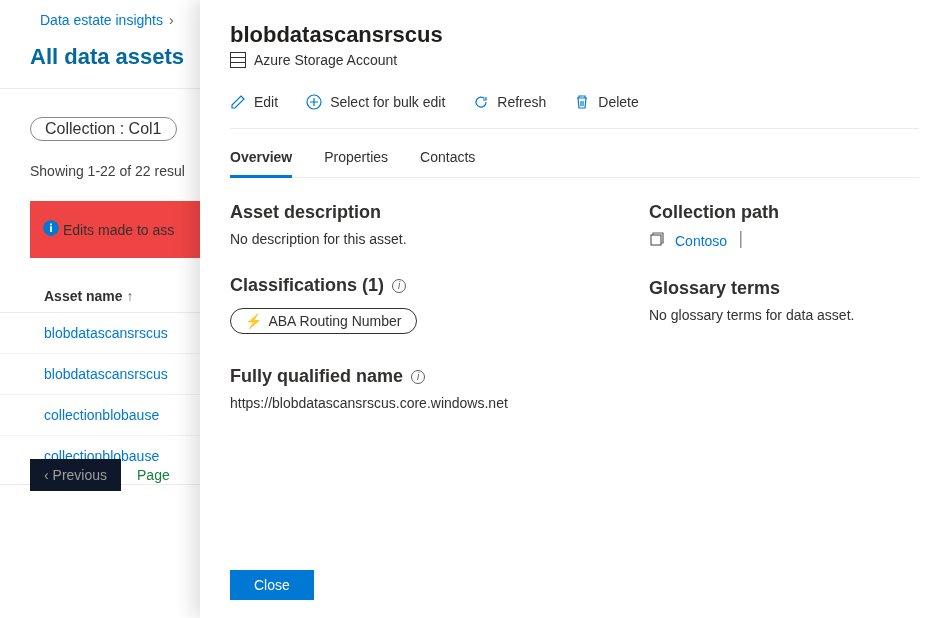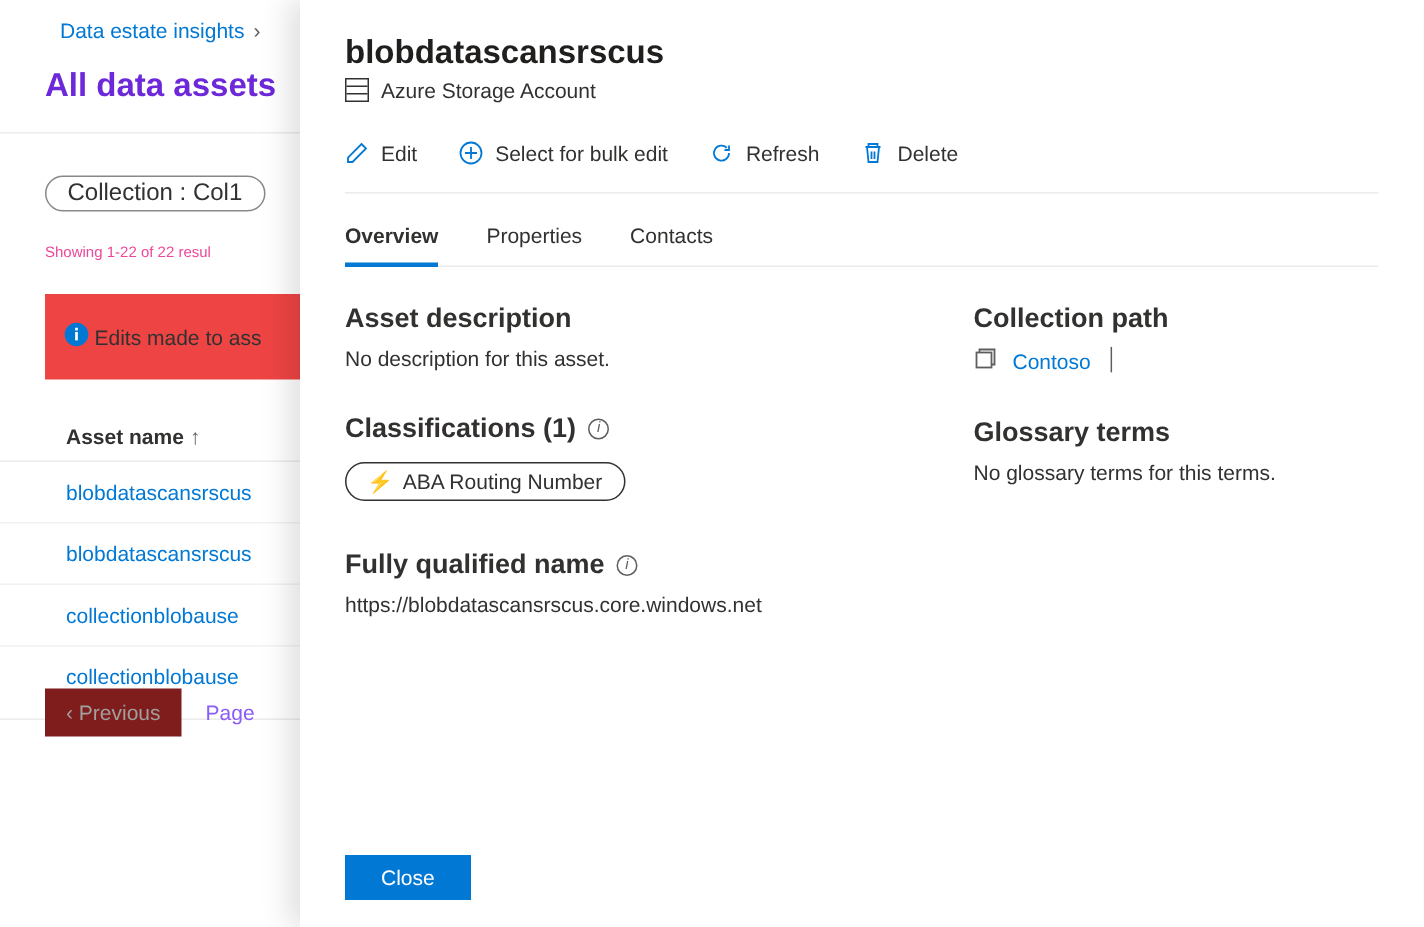--- a/index.html
+++ b/index.html
@@ -1,33 +1,33 @@
 <!DOCTYPE html>
 <html><head>
 <meta charset="utf-8">
 <style>
   * { box-sizing: border-box; margin: 0; padding: 0; }
   body { font-family: "Segoe UI", -apple-system, sans-serif; font-size: 14px; color: #323130; background: #fff; width: 949px; height: 618px; overflow: hidden; position: relative; }
   .left-panel { position: absolute; left: 0; top: 0; width: 200px; height: 503px; background: #fff; }
   .breadcrumb { padding: 12px 0 8px 40px; font-size: 14px; color: #0078d4; }
   .breadcrumb .chev { color: #605e5c; margin-left: 6px; }
-  .hdr1 { font-size: 22px; font-weight: 600; padding: 8px 0 18px 30px; color: #6d28d9; }
+  .hdr1 { font-size: 22px; font-weight: 600; padding: 8px 0 18px 30px; color: #0369a1; }
   .divider { border-top: 1px solid #edebe9; }
   .filter-pill { margin: 28px 0 0 30px; border: 1px solid #8a8886; border-radius: 16px; padding: 2px 14px; display: inline-block; font-size: 16px; }
-  .showing { padding: 22px 0 0 30px; color: #ec4899; font-size: 10px; }
+  .showing { padding: 22px 0 0 30px; color: #404040; font-size: 14px; }
   .info-banner { margin: 22px 0 0 30px; background: #ef4444; padding: 18px 12px; display: flex; align-items: center; gap: 3px; }
   .info-banner .icon { color: #0078d4; }
   .col-head { padding: 30px 0 8px 44px; font-weight: 600; color: #323130; }
   .col-head .arrow { color: #605e5c; margin-left: 4px; }
   .row { padding: 12px 0 12px 44px; color: #0078d4; border-top: 1px solid #f3f2f1; }
   .row:first-of-type { border-top: 1px solid #edebe9; }
   .footer { position: absolute; bottom: 12px; left: 30px; display: flex; align-items: center; gap: 16px; }
-  .prev-btn { background: #7f1d1d; color: #a19f9d; border: none; padding: 8px 14px; font-size: 14px; }
+  .prev-btn { background: #0f172a; color: #a19f9d; border: none; padding: 8px 14px; font-size: 14px; }
   .prev-btn::before { content: "‹ "; }
-  .page-lbl { color: #8b5cf6; }
+  .page-lbl { color: #15803d; }
 
   .right-panel { position: absolute; left: 200px; top: 0; width: 749px; height: 618px; background: #fff; box-shadow: -8px 0 18px rgba(0,0,0,0.12); padding: 22px 30px 0 30px; }
   .asset-title { font-size: 22px; font-weight: 600; color: #201f1e; }
   .asset-type { margin-top: 4px; display: flex; align-items: center; gap: 8px; color: #323130; text-align: right; }
   .storage-icon { width: 16px; height: 16px; border: 1px solid #323130; display: inline-block; position: relative; }
   .storage-icon::before, .storage-icon::after { content: ""; position: absolute; left: 0; right: 0; height: 1px; background: #323130; }
   .storage-icon::before { top: 4px; }
   .storage-icon::after { top: 9px; }
 
   .toolbar { margin-top: 26px; display: flex; gap: 28px; align-items: center; color: #323130; border-bottom: 1px solid #edebe9; padding-bottom: 18px; }
@@ -171,20 +171,20 @@
           <span class="col-icon"><svg width="16" height="16" viewBox="0 0 16 16" fill="none" stroke="#605e5c" stroke-width="1.2">
                 <rect x="2" y="4" width="10" height="10"></rect>
                 <path d="M4 4V2h10v10h-2"></path>
               </svg></span>
           <a>Contoso</a>
         </div>
         <div class="col-line">│</div>
       </div>
 
       <div class="sec-title" style="margin-top:28px">Glossary terms</div>
-      <div class="sec-body">No glossary terms for this terms.</div>
+      <div class="sec-body">No glossary terms for data asset.</div>
     </div>
   </div>
 
   <div class="footer-r">
     <button class="close-btn">Close</button>
   </div>
 </div>
 
 </body></html>

